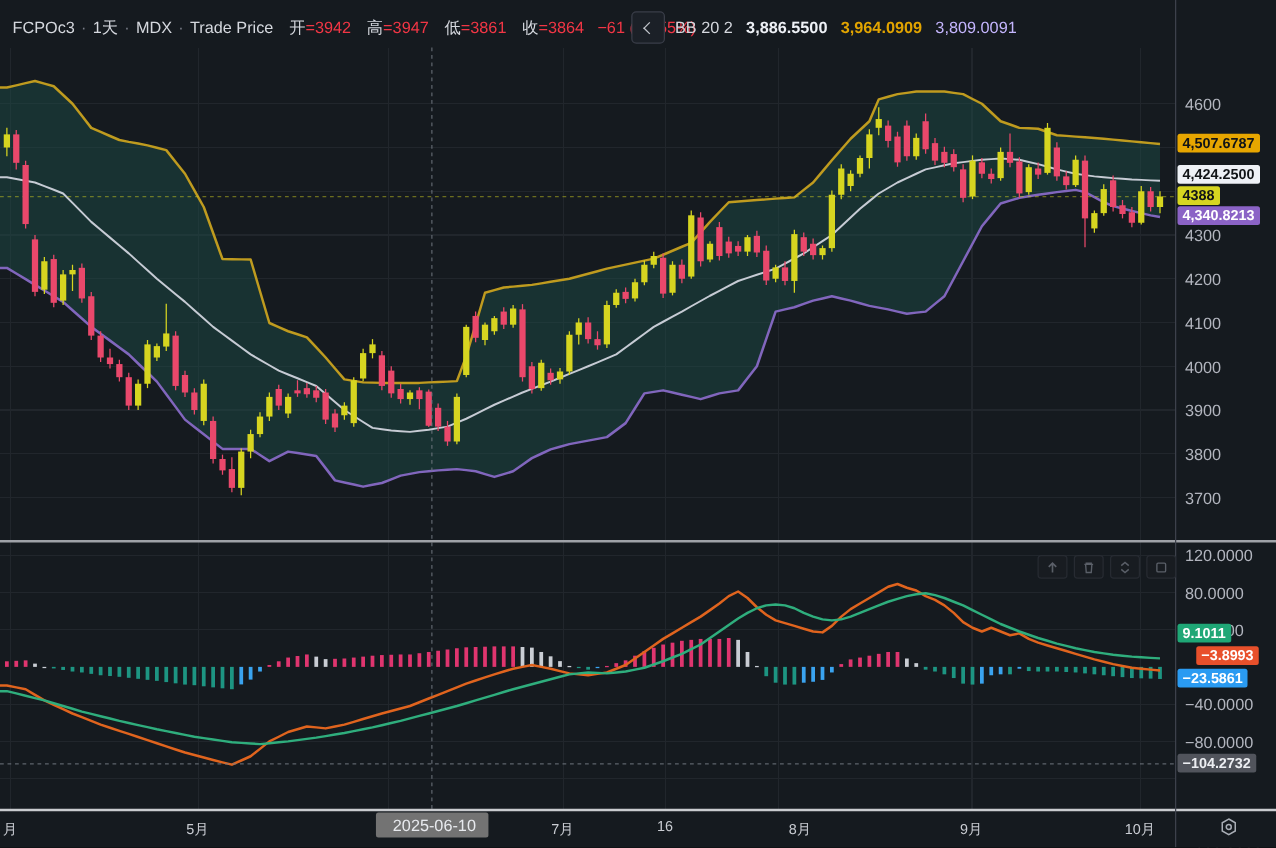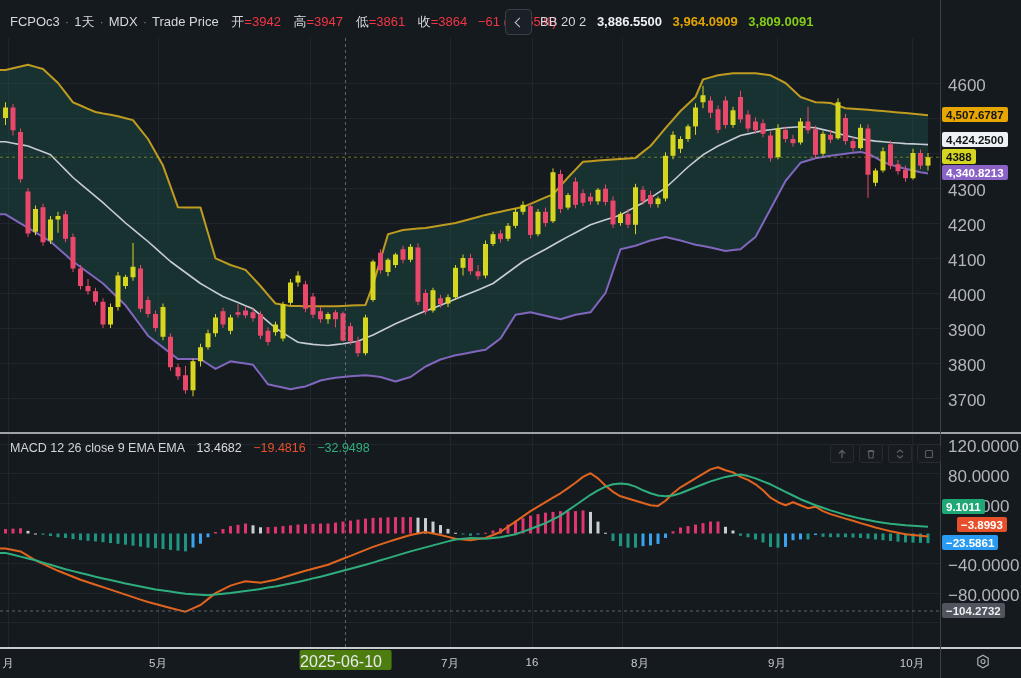--- a/index.html
+++ b/index.html
@@ -11,31 +11,31 @@
   .hdr .lbl{color:#d5d8de;margin-left:9px;}
   .hdr .red{color:#f23645;}
   .nav-btn{position:absolute;left:505px;top:9px;width:25px;height:24px;border:1px solid #3a3e49;
            background:#1b2027;border-radius:4px;z-index:20;display:flex;align-items:center;justify-content:center;cursor:pointer;}
   .chev-left{width:6px;height:6px;border-left:1.5px solid #c2c5cc;border-bottom:1.5px solid #c2c5cc;
              transform:rotate(45deg);margin-left:2px;}
   .bbrow{position:absolute;left:540px;top:14px;font-size:13px;color:#d5d8de;white-space:nowrap;z-index:20;}
   .bbrow span{margin-right:7px;}
   .bb-mid{color:#eef1f6;font-weight:bold;}
   .bb-up{color:#e2a400;font-weight:bold;}
-  .bb-lo{color:#84cc16;font-weight:bold;}
+  .bb-lo{color:#c4b5fd;font-weight:normal;}
   .macd-title{position:absolute;left:10px;top:441px;font-size:12.5px;color:#d1d4dc;white-space:nowrap;z-index:20;}
   .macd-title span{margin-right:8px;}
   #right-axis{position:absolute;left:941px;top:0;width:80px;height:648px;z-index:10;}
-  .axis-label{position:absolute;left:7px;font-size:17px;color:#b2b5be;}
+  .axis-label{position:absolute;left:7px;font-size:13px;color:#b2b5be;}
   .badge{position:absolute;left:1px;font-size:11.5px;font-weight:bold;border-radius:2px;
          padding:2px 4px 1px 4px;line-height:12px;z-index:12;}
   #time-axis{position:absolute;left:0;top:649px;width:1021px;height:29px;z-index:10;}
   .time-label{position:absolute;top:7px;font-size:11.5px;color:#c9ccd2;transform:translateX(-50%);}
-  .date-badge{position:absolute;top:1px;height:17px;padding:3px 10px 0 1px;background:#4d7c0f;color:#e8eaee;
-              font-size:16px;border-radius:2px;transform:translateX(-50%);z-index:14;}
+  .date-badge{position:absolute;top:1px;height:17px;padding:3px 10px 0 14px;background:#737373;color:#e8eaee;
+              font-size:13px;border-radius:2px;transform:translateX(-50%);z-index:14;}
   .divider-h{position:absolute;left:0;width:1021px;z-index:9;}
   .vline{position:absolute;top:0;width:1px;height:678px;background:#3d414b;z-index:11;}
   #currency-box{position:absolute;left:947px;top:5px;width:68px;height:46px;border:1px solid #4b4f59;
                 border-radius:4px;z-index:25;background:#15181d;}
   .cur-row{height:22px;display:flex;align-items:center;justify-content:space-between;padding:0 7px;cursor:pointer;}
   .cur-row .txt{color:#e4e6ea;font-size:12.5px;}
   .chev-down{width:6px;height:6px;border-right:1.5px solid #9aa0a8;border-bottom:1.5px solid #9aa0a8;
              transform:rotate(45deg);margin-top:-3px;}
   #macd-toolbar{position:absolute;left:830px;top:444px;display:flex;gap:5px;z-index:20;}
   .mt-btn{width:22px;height:17px;border:1px solid #272b32;border-radius:3px;background:#181c21;
@@ -474,26 +474,20 @@
     <span class="chev-left"></span>
   </div>
 
   <div class="bbrow">
     <span>BB 20 2</span>
     <span class="bb-mid">3,886.5500</span>
     <span class="bb-up">3,964.0909</span>
     <span class="bb-lo">3,809.0091</span>
   </div>
 
-  <div class="macd-title">
-    <span>MACD 12 26 close 9 EMA EMA</span>
-    <span style="color:#d7dae0;">13.4682</span>
-    <span style="color:#e8502b;">−19.4816</span>
-    <span style="color:#2fae7d;">−32.9498</span>
-  </div>
 
   <div id="macd-toolbar">
     <div class="mt-btn">
       <svg width="12" height="12" viewBox="0 0 12 12">
           <path d="M6 10 V3 M3 5.5 L6 2.5 L9 5.5" stroke="#5a5f68" stroke-width="1.3" fill="none"></path>
         </svg>
     </div>
     <div class="mt-btn">
       <svg width="12" height="12" viewBox="0 0 12 12">
           <path d="M2.5 3.5 H9.5 M4 3.5 V2.5 H8 V3.5 M3.5 3.5 L4 10 H8 L8.5 3.5" stroke="#5a5f68" stroke-width="1.1" fill="none"></path>

